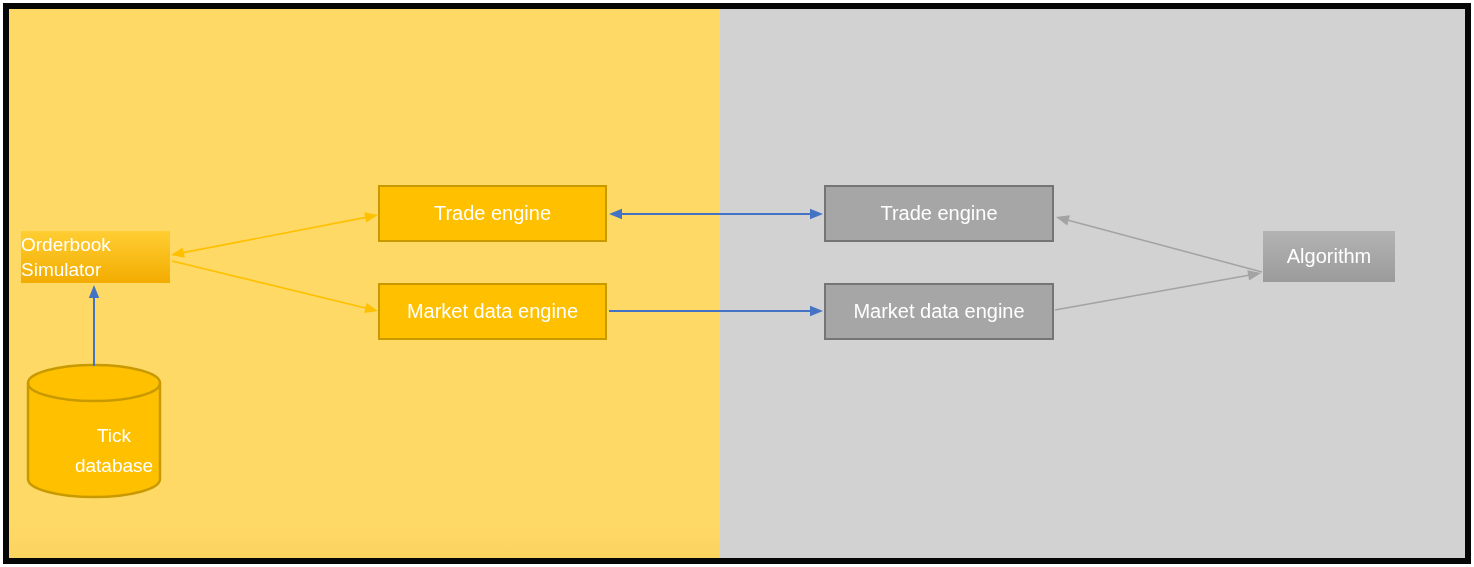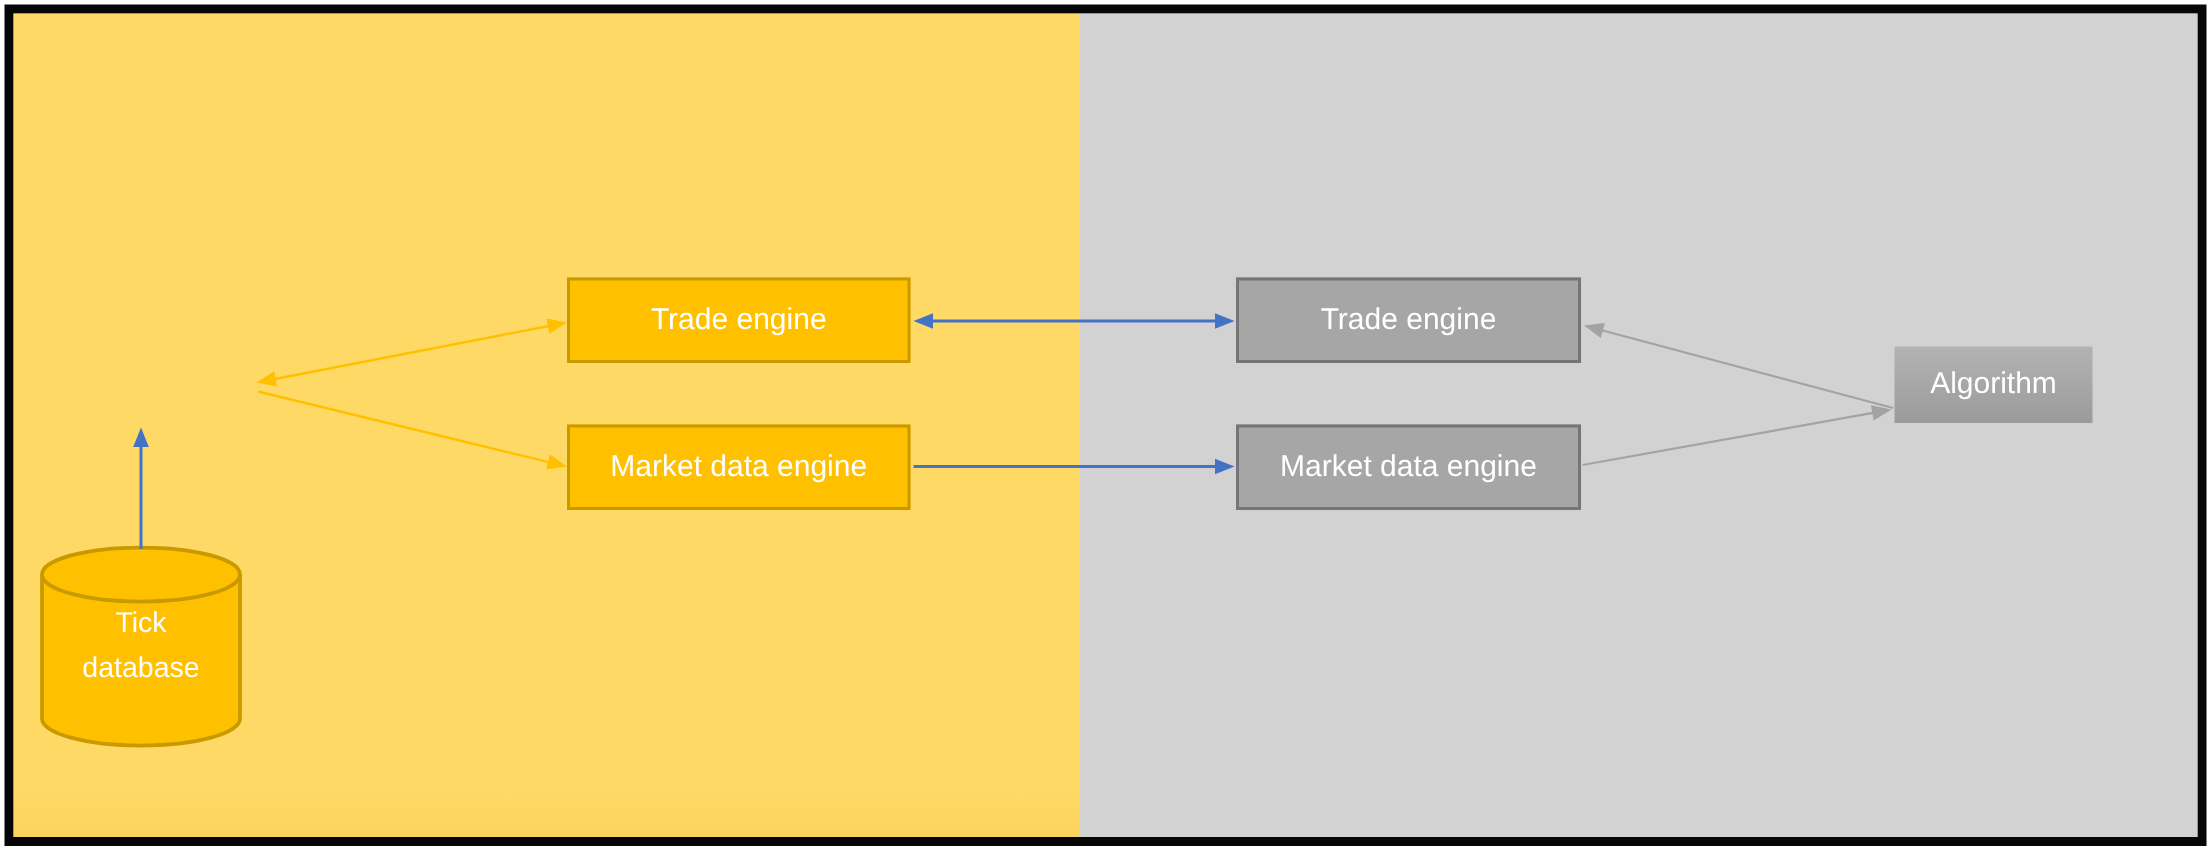--- a/index.html
+++ b/index.html
@@ -73,26 +73,27 @@
   .node-orange-gradient {
     background: linear-gradient(180deg, #FFCE33 0%, #F3AC00 100%);
     font-size: 19px;
   }
   .node-gray-gradient {
     background: linear-gradient(180deg, #B3B3B3 0%, #9B9B9B 100%);
   }
   .cyl-label {
     position: absolute;
     display: flex;
-    align-items: flex-start;
+    align-items: flex-end;
     justify-content: center;
     text-align: center;
     color: #ffffff;
     font-size: 19px;
     line-height: 30px;
+    margin-left: 20px;
   }
   .cyl-label span {
     display: inline-block;
     max-width: 100px;
   }
 </style>
 </head>
 <body>
 
 <div class="canvas">
@@ -120,20 +121,23 @@
             <polygon points="600,205 613,199.8 613,210.2" fill="#4472C4"></polygon>
             <line x1="600" y1="302" x2="804.25" y2="302" stroke="#4472C4" stroke-width="2"></line>
             <polygon points="814,302 801,307.2 801,296.8" fill="#4472C4"></polygon>
             <line x1="1253" y1="263" x2="1056.4200312551277" y2="210.51505688850497" stroke="#A3A3A3" stroke-width="1.5"></line>
             <polygon points="1047,208 1060.9014053473732,206.32939251527182 1058.2186779996343,216.37742585407477" fill="#A3A3A3"></polygon>
             <line x1="1046" y1="301" x2="1242.40356350381" y2="265.72363179785935" stroke="#A3A3A3" stroke-width="1.5"></line>
             <polygon points="1252,264 1240.1240216306048,271.4162751951138 1238.2854810462215,261.1800762658445" fill="#A3A3A3"></polygon>
           </g>
       </svg>
 
+      <div class="node node-orange-gradient" style="left:12px; top:222px; width:149px; height:52px;">
+        <span>Orderbook Simulator</span>
+      </div>
 
       <div class="node node-orange-flat" style="left:369px; top:176px; width:229px; height:57px;">
         <span>Trade engine</span>
       </div>
 
       <div class="node node-orange-flat" style="left:369px; top:274px; width:229px; height:57px;">
         <span>Market data engine</span>
       </div>
 
       <div class="node node-gray-flat" style="left:815px; top:176px; width:230px; height:57px;">

